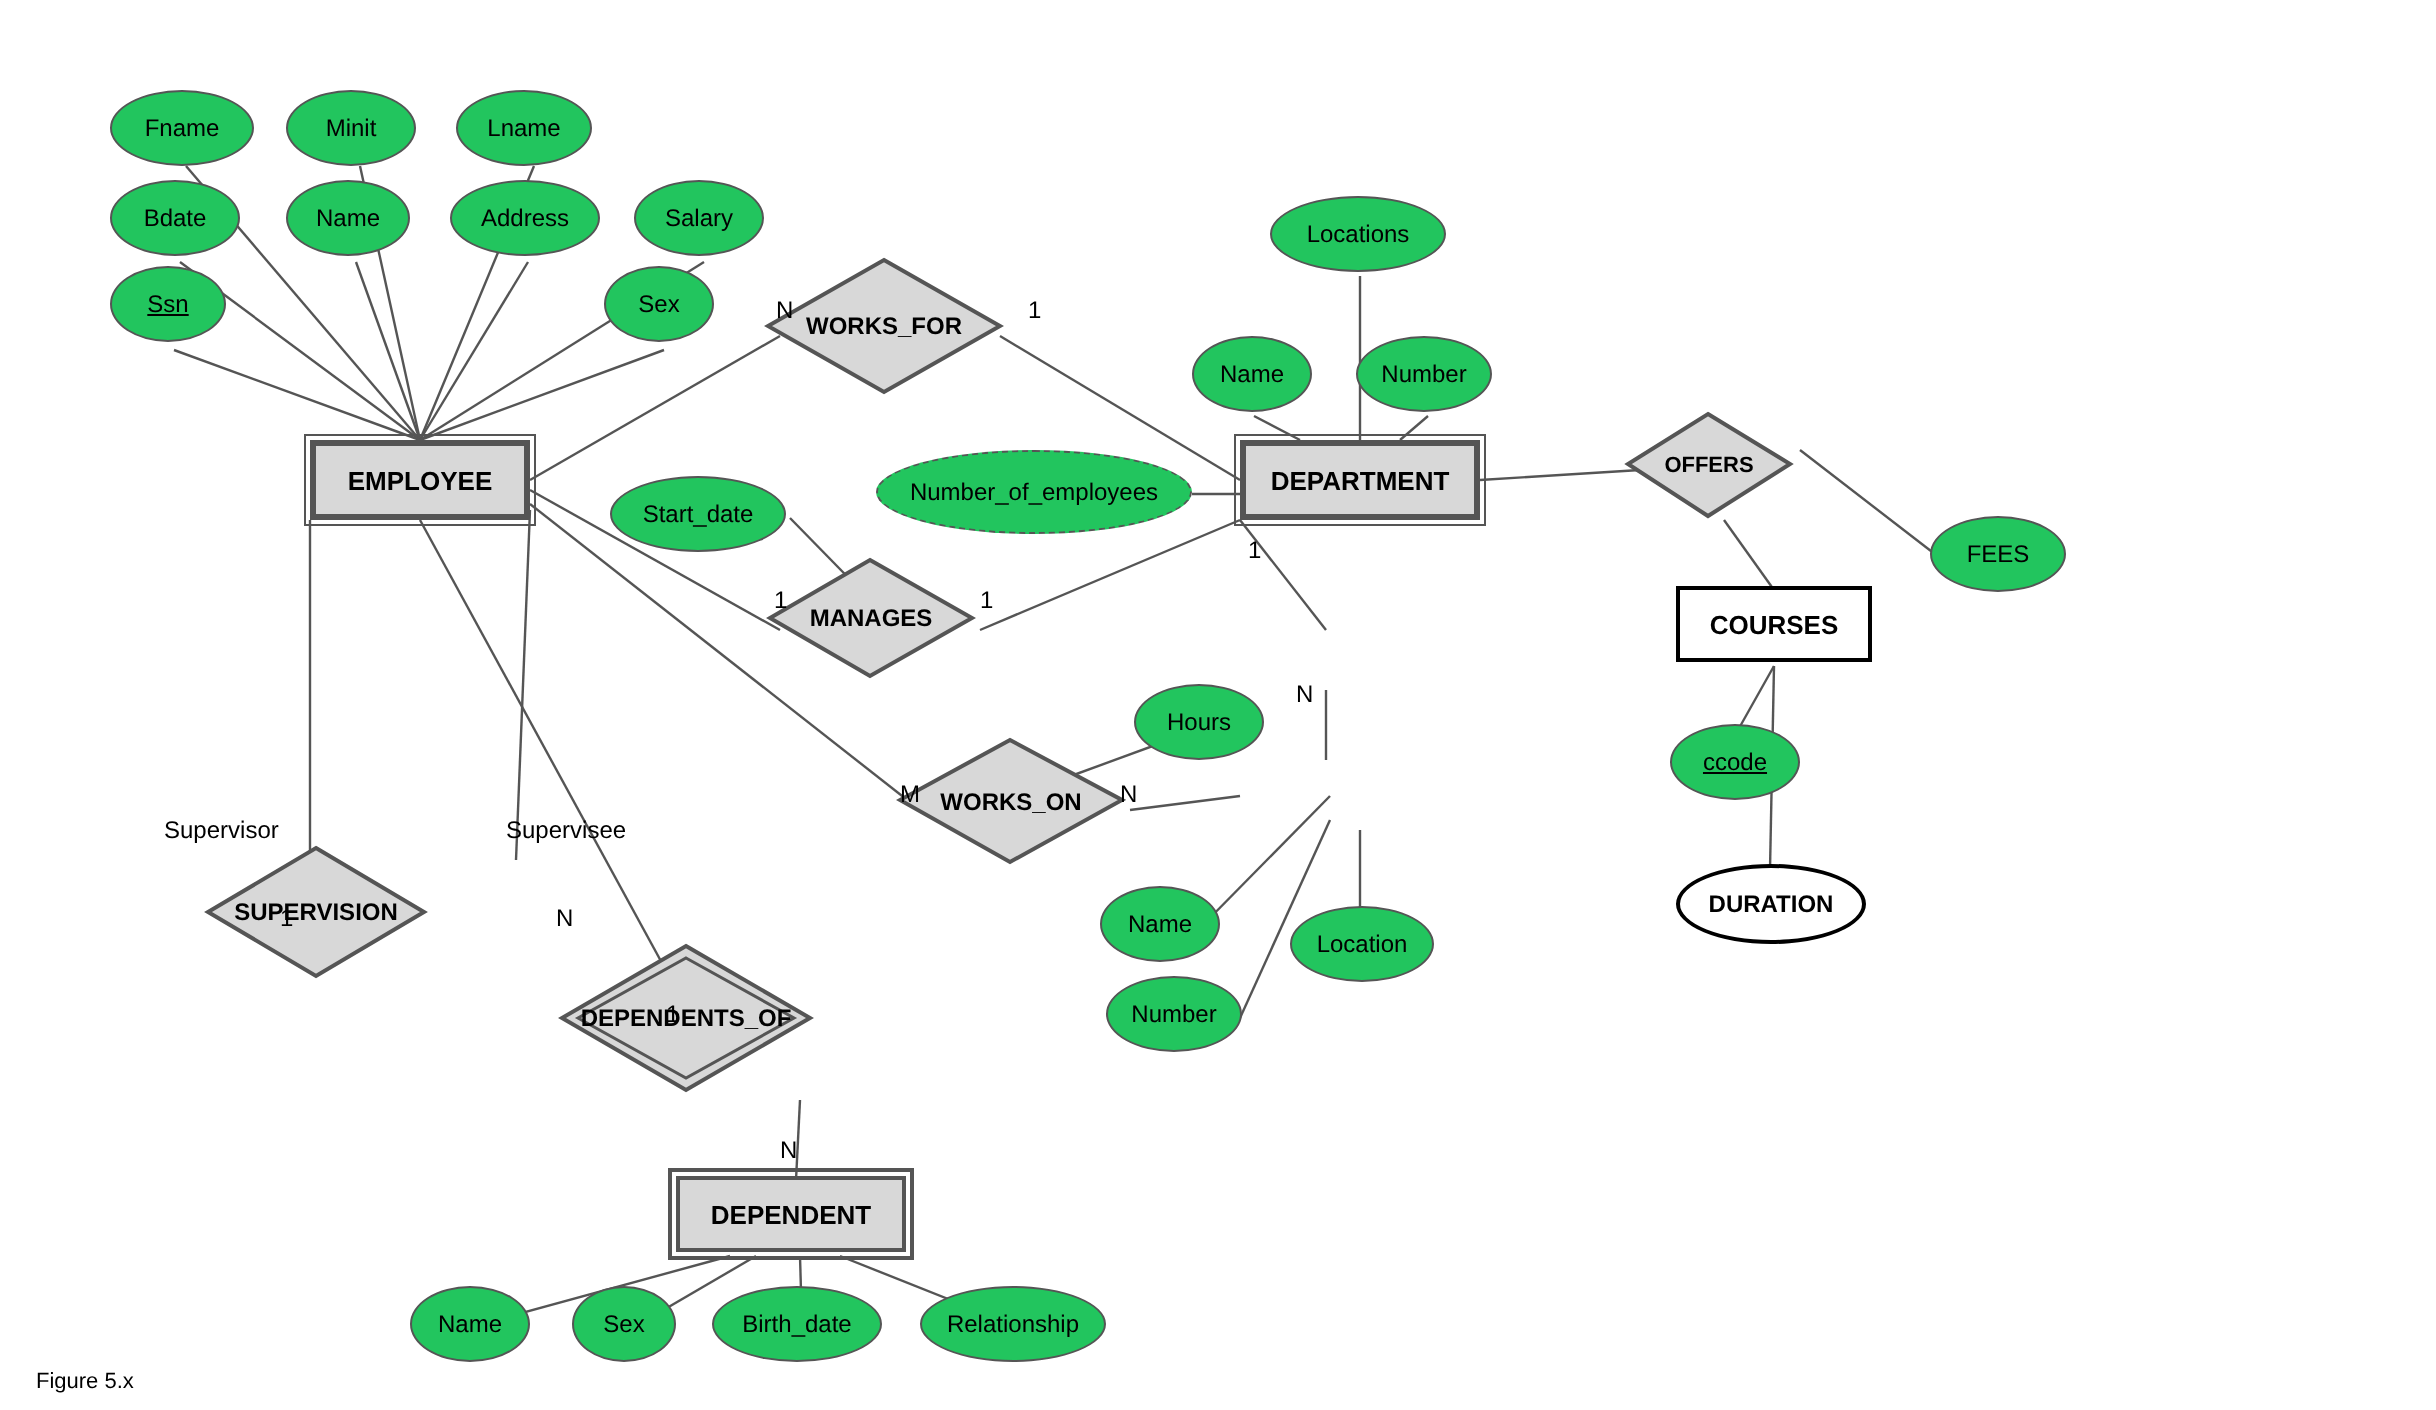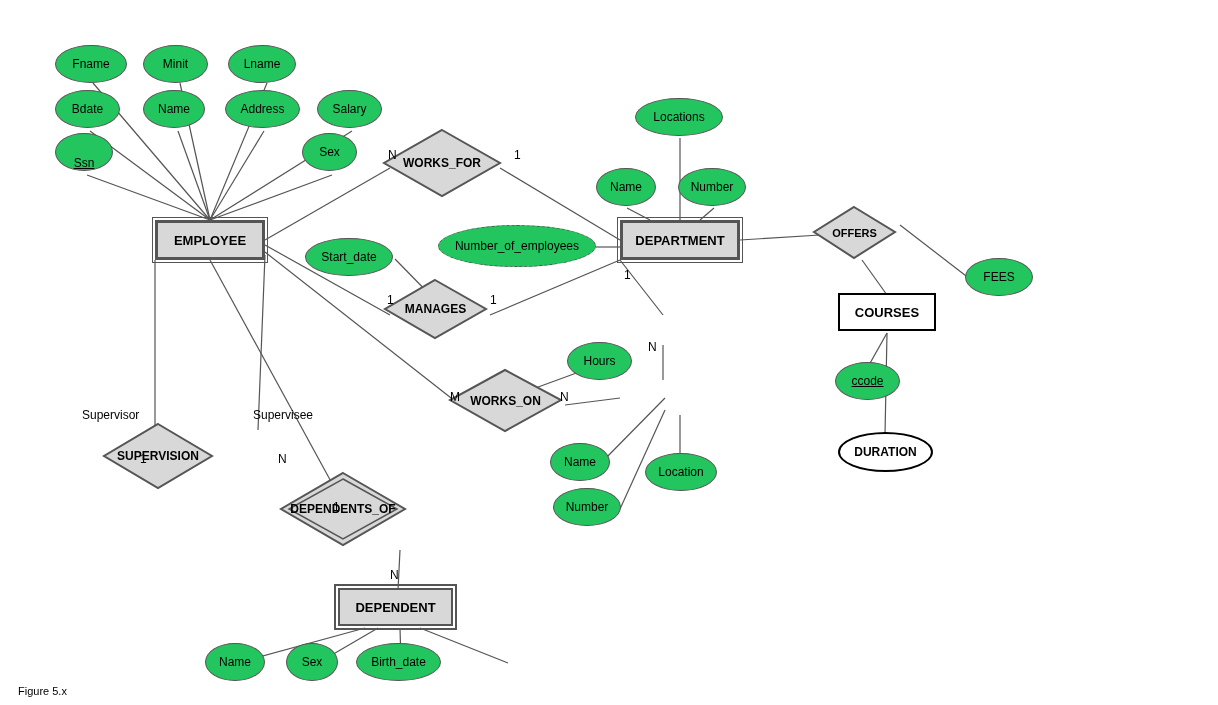--- a/index.html
+++ b/index.html
@@ -256,21 +256,21 @@
   </div>
 
   <div class="attribute" style="left:225px;top:90px;width:75px;height:38px;">
     <span>Address</span>
   </div>
 
   <div class="attribute" style="left:317px;top:90px;width:65px;height:38px;">
     <span>Salary</span>
   </div>
 
-  <div class="attribute" style="left:55px;top:133px;width:58px;height:38px;align-items:flex-end;">
+  <div class="attribute" style="left:55px;top:133px;width:58px;height:38px;">
     <span style="text-decoration:underline;">Ssn</span>
   </div>
 
   <div class="attribute" style="left:302px;top:133px;width:55px;height:38px;">
     <span>Sex</span>
   </div>
 
   <div class="attribute" style="left:305px;top:238px;width:88px;height:38px;">
     <span>Start_date</span>
   </div>
@@ -312,20 +312,23 @@
   </div>
 
   <div class="attribute" style="left:286px;top:643px;width:52px;height:38px;">
     <span>Sex</span>
   </div>
 
   <div class="attribute" style="left:356px;top:643px;width:85px;height:38px;">
     <span>Birth_date</span>
   </div>
 
+  <div class="attribute" style="left:460px;top:643px;width:93px;height:38px;">
+    <span>Relationship</span>
+  </div>
 
   <div class="attribute" style="left:965px;top:258px;width:68px;height:38px;">
     <span>FEES</span>
   </div>
 
   <div class="attribute" style="left:835px;top:362px;width:65px;height:38px;">
     <span style="text-decoration:underline;">ccode</span>
   </div>
 
   <div class="duration-ellipse" style="left:838px;top:432px;width:95px;height:40px;">

